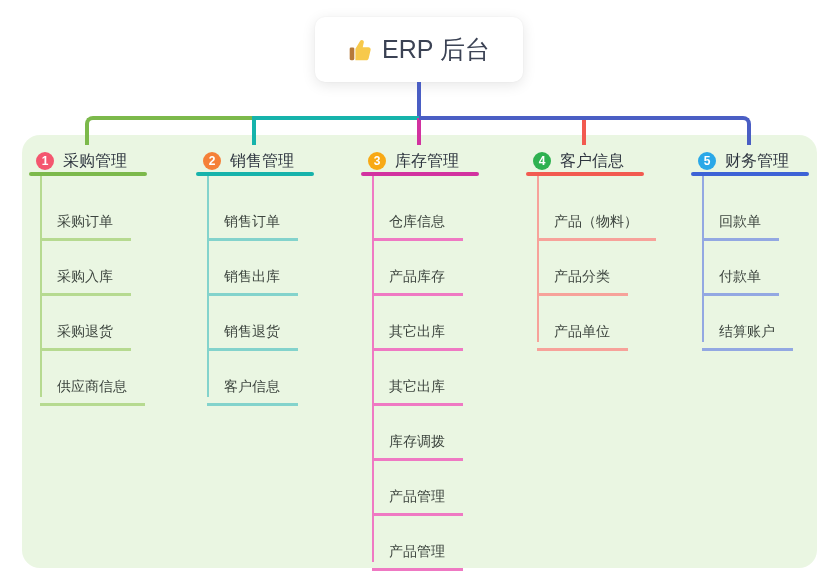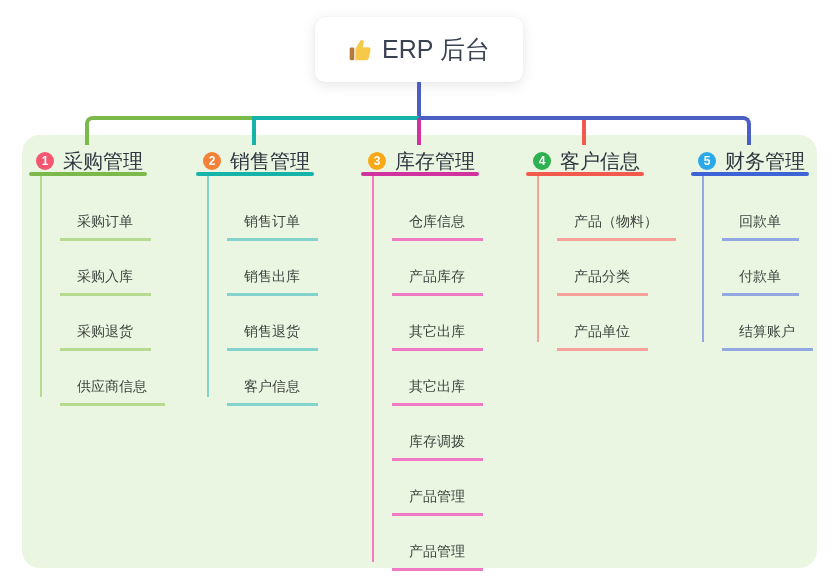--- a/index.html
+++ b/index.html
@@ -21,26 +21,26 @@
   }
   .branch-head{
     position:absolute;height:22px;display:flex;align-items:center;gap:9px;
     cursor:default;
   }
   .badge{
     width:18px;height:18px;border-radius:50%;color:#ffffff;
     font-size:12px;font-weight:bold;display:flex;align-items:center;justify-content:center;
     flex:0 0 auto;
   }
-  .branch-title{font-size:20px;font-weight:500;color:#2f3640;white-space:nowrap;}
+  .branch-title{font-size:16px;font-weight:500;color:#2f3640;white-space:nowrap;}
   .branch-underline{position:absolute;height:4px;border-radius:2px;}
   .branch-spine{position:absolute;width:2px;}
   .child{
     position:absolute;height:40px;display:flex;align-items:flex-end;
-    padding:0 18px 7px 17px;white-space:nowrap;cursor:default;margin-left:20px;
+    padding:0 18px 7px 17px;white-space:nowrap;cursor:default;
   }
   .child span{font-size:14px;color:#3c443e;}
   .line{position:absolute;}
 </style>
 </head>
 <body style="background: rgb(255, 255, 255);">
 
 <div id="stage">
 
   <div id="panel" style="background: rgb(234, 246, 226);"></div>

